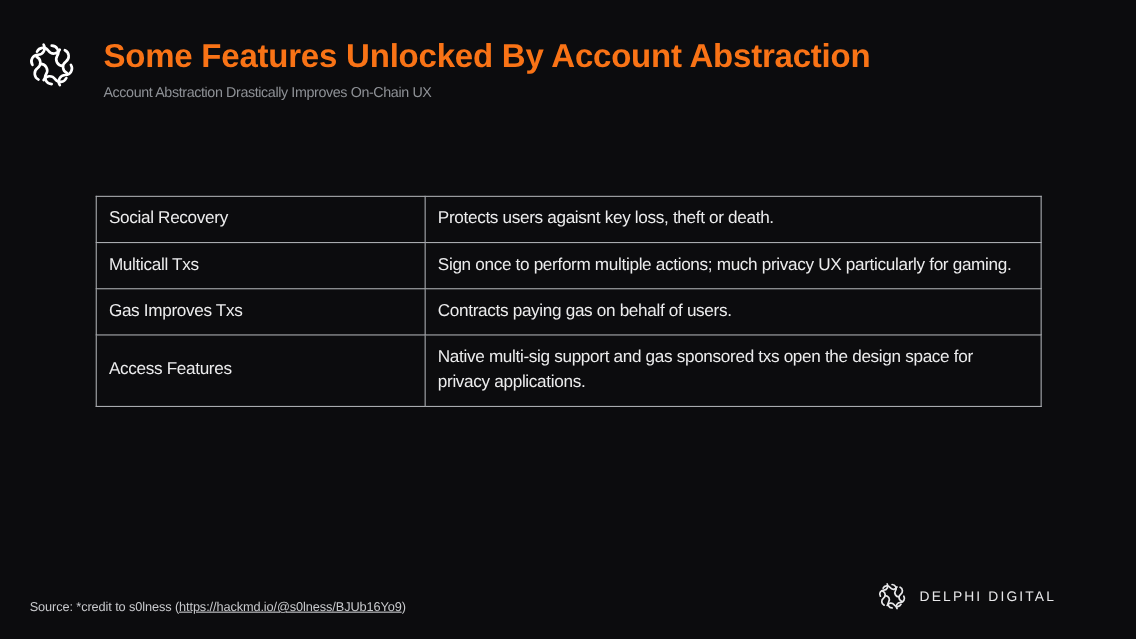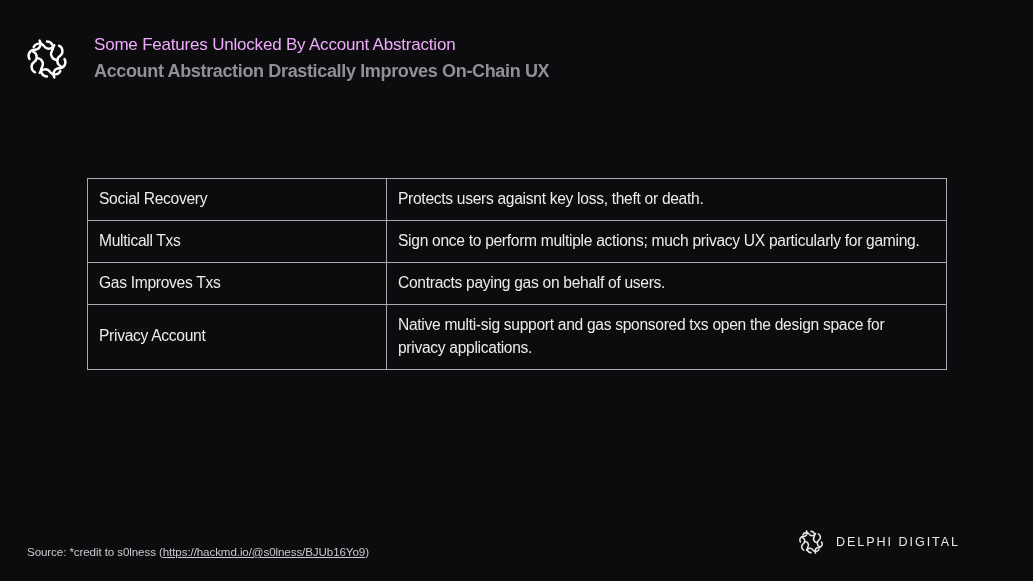--- a/index.html
+++ b/index.html
@@ -34,32 +34,32 @@
     flex: 0 0 46px;
     margin-top: 3px;
   }
 
   .header-text {
     margin-left: 24px;
     padding-top: 2px;
   }
 
   .slide-title {
-    font-size: 17px;
-    font-weight: normal;
-    color: #f0abfc;
+    font-size: 30px;
+    font-weight: bold;
+    color: #f97316;
     letter-spacing: -0.2px;
     line-height: 1.12;
     white-space: nowrap;
   }
 
   .slide-subtitle {
     margin-top: 7px;
-    font-size: 18px;
-    font-weight: bold;
+    font-size: 13px;
+    font-weight: normal;
     color: #8e9196;
     letter-spacing: -0.35px;
     line-height: 1.2;
     white-space: nowrap;
   }
 
   
   .feature-table {
     position: absolute;
     left: 87px;
@@ -158,21 +158,21 @@
       </tr>
       <tr>
         <td class="col-name">Multicall Txs</td>
         <td class="col-desc">Sign once to perform multiple actions; much privacy UX particularly for gaming.</td>
       </tr>
       <tr>
         <td class="col-name">Gas Improves Txs</td>
         <td class="col-desc">Contracts paying gas on behalf of users.</td>
       </tr>
       <tr>
-        <td class="col-name">Privacy Account</td>
+        <td class="col-name">Access Features</td>
         <td class="col-desc">Native multi-sig support and gas sponsored txs open the design space for privacy applications.</td>
       </tr>
     </tbody>
   </table>
 
   <div class="footer">
     <div class="footer-line">
       <span>Source: *credit to s0lness</span>
       <span class="paren">(</span><span class="source-link">https://hackmd.io/@s0lness/BJUb16Yo9</span><span class="paren">)</span>
     </div>

